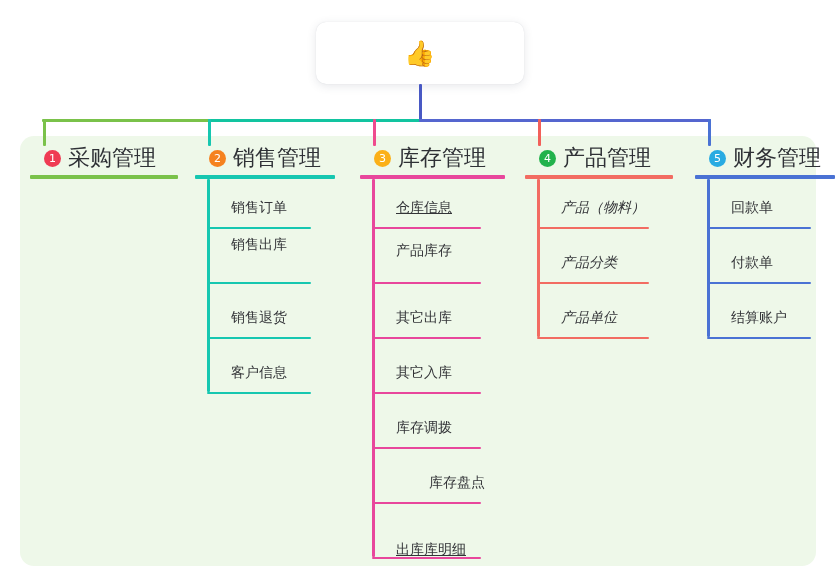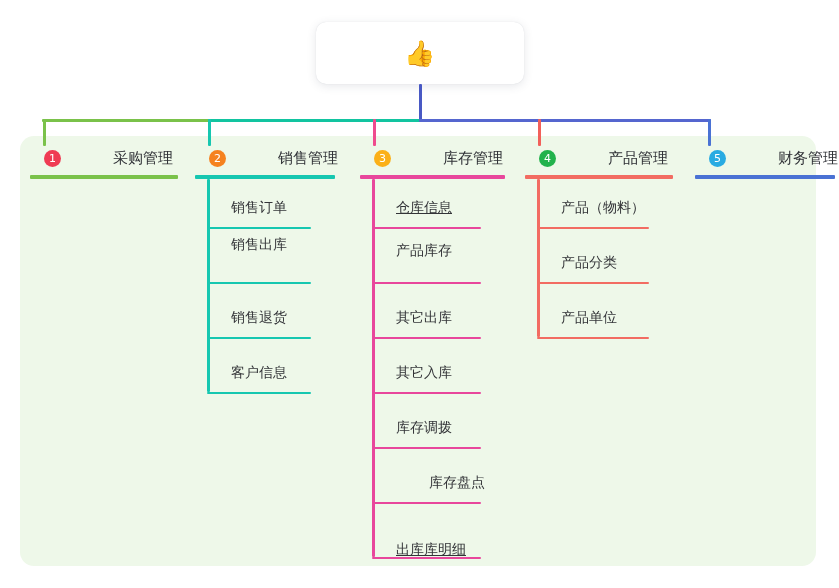--- a/index.html
+++ b/index.html
@@ -89,24 +89,23 @@
     height: 17px;
     border-radius: 50%;
     color: #ffffff;
     font-size: 11px;
     line-height: 17px;
     text-align: center;
     flex: 0 0 auto;
     font-family: "DejaVu Sans", sans-serif;
   }
   .branch-title {
-    font-size: 15px;
+    font-size: 22px;
     color: #2f3136;
     white-space: nowrap;
-    margin-left: 45px;
   }
   .branch-underline {
     height: 4px;
     border-radius: 1px;
     margin-top: 5px;
   }
   .branch-body {
     position: relative;
   }
   .stem {
@@ -204,32 +203,41 @@
           <div class="subitem-label" style="top: 362px; text-decoration: underline;">出库库明细</div>
           <div class="subitem-rule" style="top: 378px; width: 109px; background: rgb(232, 71, 156);"></div>
         </div>
       </div>
       <div class="branch" style="left: 525px; width: 148px;">
         <div class="branch-header">
           <span class="badge" style="background: rgb(34, 178, 76);">4</span>
           <span class="branch-title">产品管理</span>
         </div>
         <div class="branch-underline" style="background: rgb(242, 108, 98);"></div>
-        <div class="branch-body" style="height: 165px;">
+        <div class="branch-body" style="height: 165px; font-style: italic;">
           <div class="stem" style="background: rgb(242, 108, 98); height: 158px;"></div>
           <div class="subitem-label" style="top: 20px;">产品（物料）</div>
           <div class="subitem-rule" style="top: 48px; width: 112px; background: rgb(242, 108, 98);"></div>
           <div class="subitem-label" style="top: 75px;">产品分类</div>
           <div class="subitem-rule" style="top: 103px; width: 112px; background: rgb(242, 108, 98);"></div>
           <div class="subitem-label" style="top: 130px;">产品单位</div>
           <div class="subitem-rule" style="top: 158px; width: 112px; background: rgb(242, 108, 98);"></div>
         </div>
       </div>
       <div class="branch" style="left: 695px; width: 140px;">
         <div class="branch-header">
           <span class="badge" style="background: rgb(41, 171, 226);">5</span>
           <span class="branch-title">财务管理</span>
         </div>
         <div class="branch-underline" style="background: rgb(74, 114, 212);"></div>
+        <div class="branch-body" style="height: 165px;">
+          <div class="stem" style="background: rgb(74, 114, 212); height: 158px;"></div>
+          <div class="subitem-label" style="top: 20px;">回款单</div>
+          <div class="subitem-rule" style="top: 48px; width: 104px; background: rgb(74, 114, 212);"></div>
+          <div class="subitem-label" style="top: 75px;">付款单</div>
+          <div class="subitem-rule" style="top: 103px; width: 104px; background: rgb(74, 114, 212);"></div>
+          <div class="subitem-label" style="top: 130px;">结算账户</div>
+          <div class="subitem-rule" style="top: 158px; width: 104px; background: rgb(74, 114, 212);"></div>
+        </div>
       </div>
     </div>
 
 </div>
 
 </body></html>

